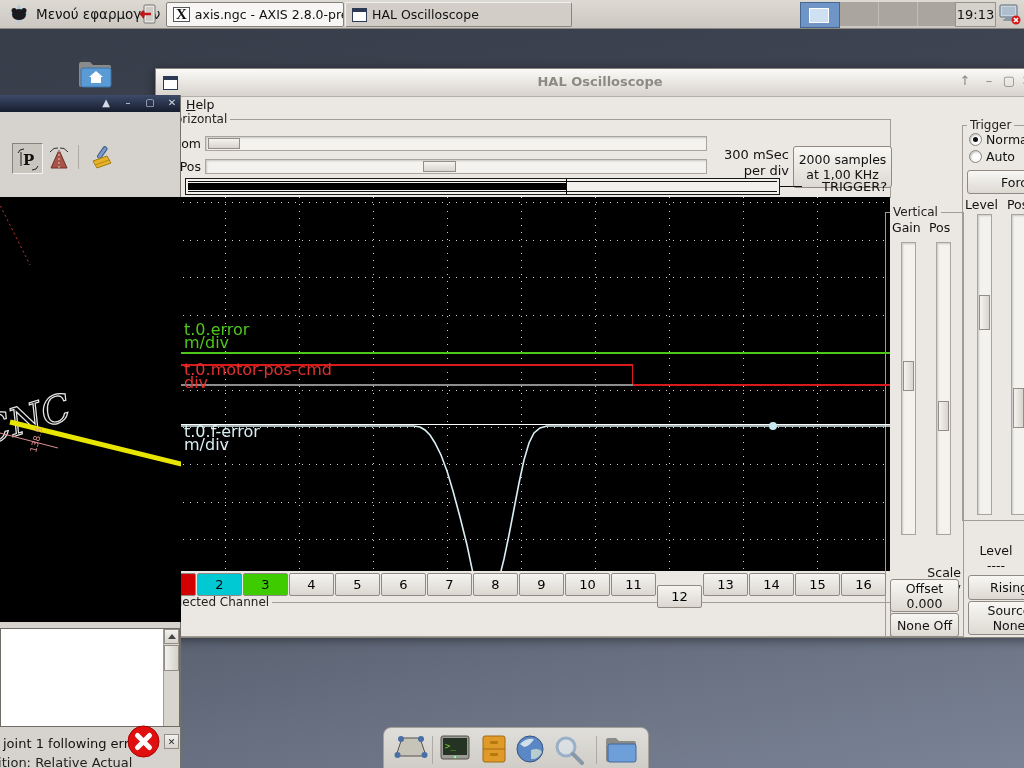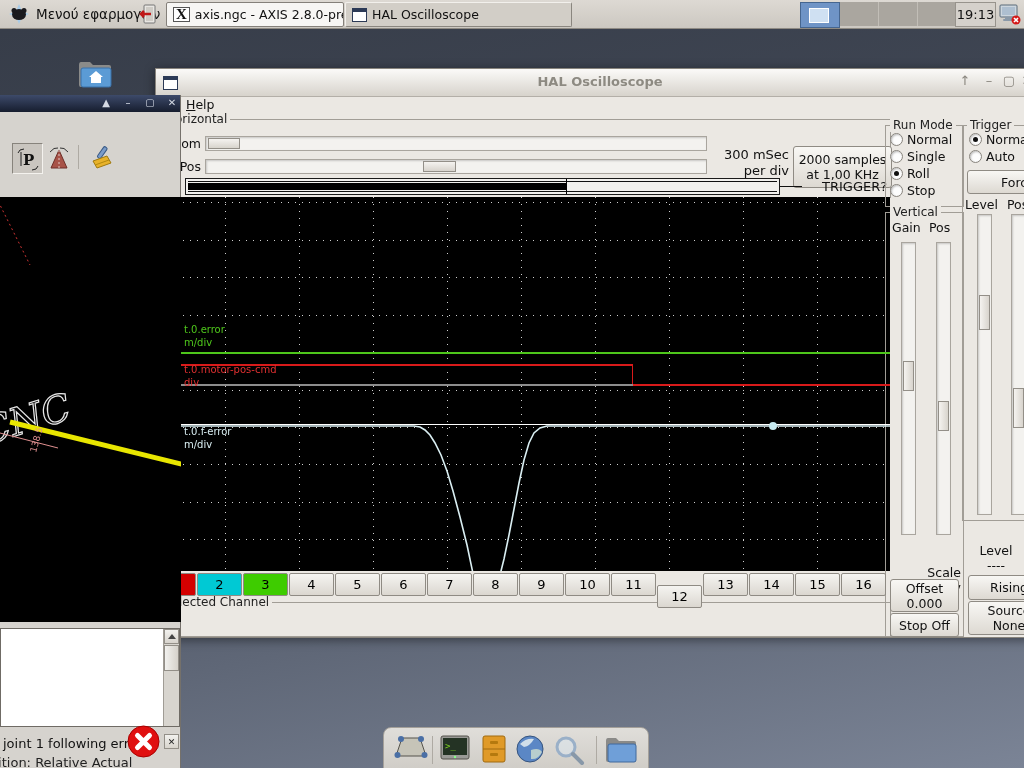--- a/index.html
+++ b/index.html
@@ -57,21 +57,21 @@
   .tbtn{position:absolute;top:4px;font-size:13px;color:#8a867f;width:18px;text-align:center}
   #sc-menubar{position:absolute;left:0;top:27px;width:100%;height:18px}
   .menu-help{position:absolute;left:30px;top:1px;font-size:12.5px;color:#111}
   .menu-help::first-letter{text-decoration:underline}
   #scope-screen{position:absolute;left:6px;top:128px;width:728px;height:374px;background:#000;overflow:hidden}
   .gv{position:absolute;top:0;width:1px;height:374px;z-index:1;
     background:repeating-linear-gradient(180deg,#cfcfcf 0 1px,transparent 1px 7px)}
   .gh{position:absolute;left:0;height:1px;width:728px;z-index:1;
     background:repeating-linear-gradient(90deg,#cfcfcf 0 1px,transparent 1px 7px)}
   .trline{position:absolute;z-index:2}
-  .trlabel{position:absolute;z-index:3;font-size:10px;line-height:13px;white-space:nowrap}
+  .trlabel{position:absolute;z-index:3;font-size:16px;line-height:13px;white-space:nowrap}
   .chbtn{position:absolute;top:504px;width:45px;height:23px;background:linear-gradient(#f5f4f1,#dbd7d0);
     border:1px solid #8f8b84;border-radius:2px;box-sizing:border-box;font-size:13px;color:#000;
     display:flex;align-items:center;justify-content:center}
   #readout{position:absolute;font-family:"DejaVu Sans Mono",monospace;font-size:12.5px;color:#111;white-space:pre}
   
   #axis-win{position:absolute;left:0;top:95px;width:181px;height:673px;z-index:20;
     background:#d6d3ce;border-right:1px solid #75716b;box-sizing:border-box}
   #ax-titlebar{position:absolute;left:0;top:0;width:100%;height:17px;
     background:linear-gradient(#3d4a6a,#161d2e)}
   .ax-tbtn{position:absolute;top:2px;font-size:10px;color:#d5dae4;width:16px;text-align:center}
@@ -198,52 +198,41 @@
         <div>m/div</div>
     </div>
   </div>
 
   <div id="ch-row"></div>
 
   <div class="grp" style="left:4px;top:533px;width:729px;height:33px">
     <span class="glabel" style="left:0">Selected Channel</span>
   </div>
 
-  <div class="grp" style="left:729px;top:56px;width:77px;height:80px">
-    <span class="glabel">Run Mode</span>
-    <span class="radio" style="left:4px;top:7px"></span>
-    <span class="rlabel" style="left:21px;top:6px">Normal</span>
-    <span class="radio" style="left:4px;top:24px"></span>
-    <span class="rlabel" style="left:21px;top:23px">Single</span>
-    <span class="radio sel" style="left:4px;top:41px"></span>
-    <span class="rlabel" style="left:21px;top:40px">Roll</span>
-    <span class="radio" style="left:4px;top:58px"></span>
-    <span class="rlabel" style="left:21px;top:57px">Stop</span>
-  </div>
 
   <div class="grp" style="left:729px;top:143px;width:77px;height:423px">
     <span class="glabel">Vertical</span>
     <span class="lab" style="left:6px;top:7px">Gain</span>
     <span class="lab" style="left:43px;top:7px">Pos</span>
     <div class="trough-v" style="left:15px;top:29px;height:293px">
       <div class="thumb-v" style="top:118px;height:30px"></div>
     </div>
     <div class="trough-v" style="left:50px;top:29px;height:293px">
       <div class="thumb-v" style="top:158px;height:30px"></div>
     </div>
     <div style="position:absolute;left:0;top:352px;width:75px;text-align:right;font-size:12.5px;line-height:15px;color:#111">
       <div>Scale</div>
         <div>100m/div</div>
     </div>
     <div class="btn" style="left:4px;top:366px;width:67px;height:31px">
       <div>Offset</div>
         <div>0.000</div>
     </div>
     <div class="btn" style="left:4px;top:400px;width:67px;height:22px">
-      <div>Stop Off</div>
+      <div>None Off</div>
     </div>
   </div>
 
   <div class="grp" style="left:806px;top:56px;width:110px;height:394px">
     <span class="glabel">Trigger</span>
     <span class="radio sel" style="left:6px;top:7px"></span>
     <span class="rlabel" style="left:23px;top:6px">Normal</span>
     <span class="radio" style="left:6px;top:24px"></span>
     <span class="rlabel" style="left:23px;top:23px">Auto</span>
     <div class="btn" style="left:4px;top:44px;width:100px;height:22px">

